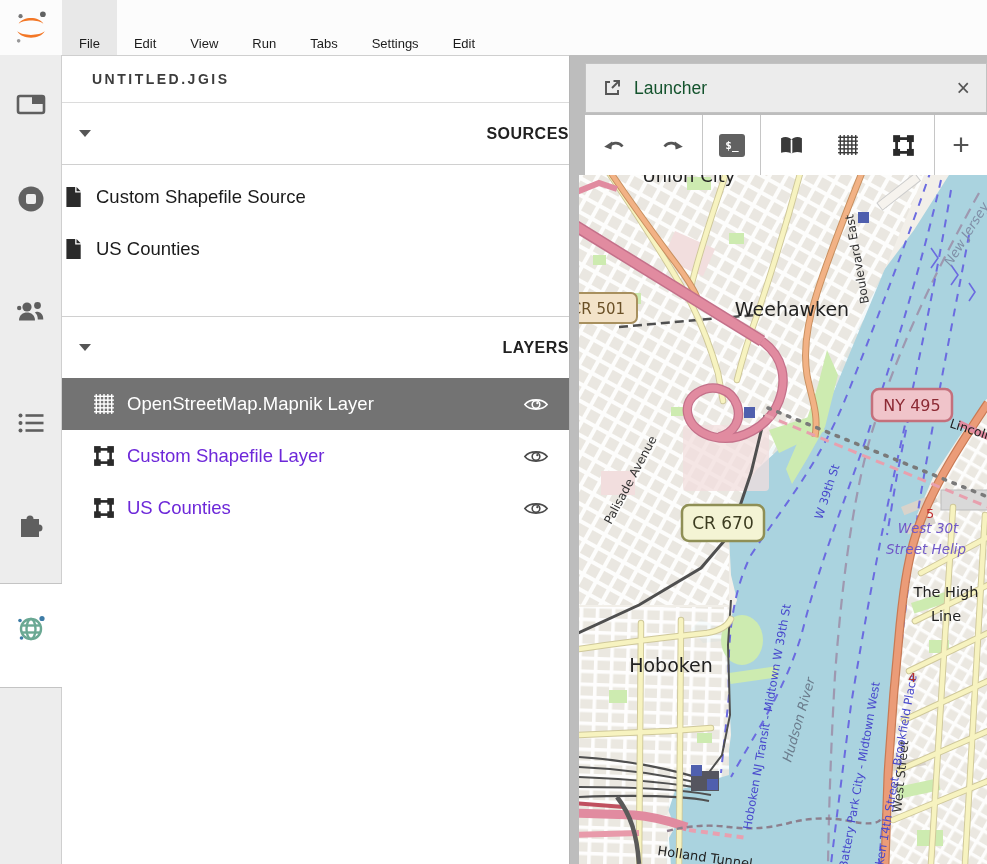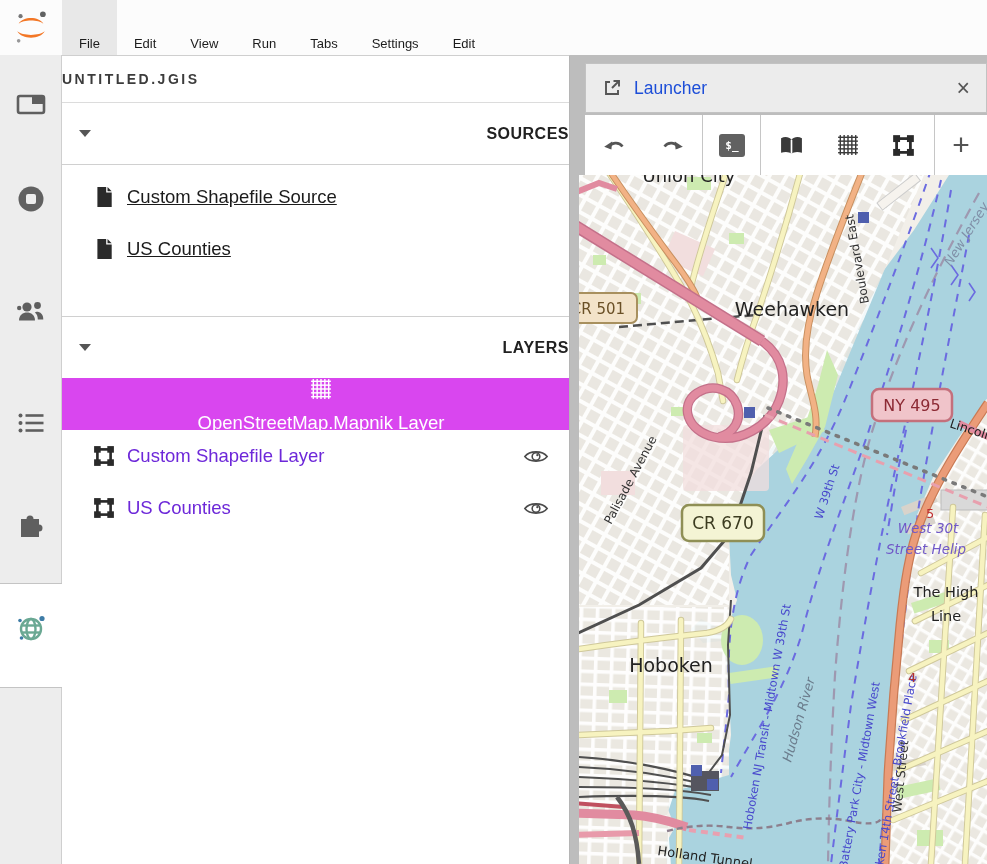--- a/index.html
+++ b/index.html
@@ -18,43 +18,43 @@
   .left-strip { position:absolute; top:55px; left:0; width:62px; height:809px;
     background:#ededed; border-right:1px solid #cfcfcf; }
   .strip-icon { position:absolute; left:15px; width:32px; height:32px; color:#5f5f5f; }
   .active-block { position:absolute; left:0; top:528px; width:62px; height:105px;
     background:#ffffff; border-top:1px solid #c4c4c4; border-bottom:1px solid #c4c4c4; }
 
   
   .panel { position:absolute; top:55px; left:62px; width:508px; height:809px;
     background:#fff; border-top:1px solid #cfcfcf; border-right:1px solid #b5b5b5; }
   .panel-title { height:47px; border-bottom:1px solid #dcdcdc; display:flex; align-items:center;
-    font-size:14px; font-weight:bold; letter-spacing:2.5px; color:#3c3c3c; }
+    padding-left:30px; font-size:14px; font-weight:bold; letter-spacing:2.5px; color:#3c3c3c; }
   .section-header { height:62px; display:flex; align-items:center; padding-left:17px;
     border-bottom:1px solid #d0d0d0; gap:10px;justify-content:space-between; }
   .section-header .label { font-size:16px; font-weight:bold; color:#212121; letter-spacing:.5px; }
   .caret { width:0; height:0; border-left:6px solid transparent; border-right:6px solid transparent;
     border-top:7px solid #555; }
   .layers-header { border-top:1px solid #d0d0d0; margin-top:41px; border-bottom:none; }
   .source-list { padding-top:6px; }
-  .tree-item { height:52px; display:flex; align-items:center; padding-left:31px;
-    font-size:18.5px; color:#1b1b1b; gap:12px;text-decoration:underline; }
+  .tree-item { height:52px; display:flex; align-items:center; 
+    font-size:18.5px; color:#1b1b1b; gap:12px; }
   .tree-item .ticon { width:22px; height:22px; color:#2a2a2a; flex:none; }
   .layer-row { height:52px; display:flex; align-items:center; padding:0 20px 0 31px;
     font-size:18.5px; color:#6d28d9; gap:12px; }
   .layer-row .ticon { width:22px; height:22px; color:#2a2a2a; flex:none; }
-  .layer-row.selected { background:#d946ef; color:#ffffff;flex-direction:column; }
+  .layer-row.selected { background:#737373; color:#ffffff; }
   .layer-row.selected .ticon, .layer-row.selected .eye { color:#ffffff; }
   .eye { margin-left:auto; width:26px; height:17px; color:#4a4a4a; flex:none; }
 
   
   .main { position:absolute; top:55px; left:571px; width:416px; height:809px; background:#bdbdbd; }
   .tabbar { position:absolute; top:8px; left:14px; right:0; height:50px; background:#ececec;
     border:1px solid #c2c2c2; display:flex; align-items:center; padding-left:16px; }
-  .tab-label { font-size:17.5px; color:#1d4ed8; margin-left:12px; }
+  .tab-label { font-size:17.5px; color:#14532d; margin-left:12px; }
   .tab-close { margin-left:auto; margin-right:16px; font-size:23px; color:#555; line-height:1; cursor:default; }
   .toolbar { position:absolute; top:60px; left:14px; right:0; height:60px; background:#fff; display:flex; }
   .tb-group { display:flex; align-items:center; justify-content:space-evenly;
     border-right:1px solid #c6c6c6; height:100%; }
   .g1 { width:120px; } .g2 { width:59px; } .g3 { width:176px; }
   .g4 { flex:1; border-right:none; }
   .tb-btn { width:52px; height:52px; display:flex; align-items:center; justify-content:center; cursor:default; }
   .term-chip { width:26px; height:23px; background:#616161; border-radius:3px; color:#fff;
     font-family:"DejaVu Sans Mono", monospace; font-size:11px; font-weight:bold;
     display:flex; align-items:center; justify-content:center; }

